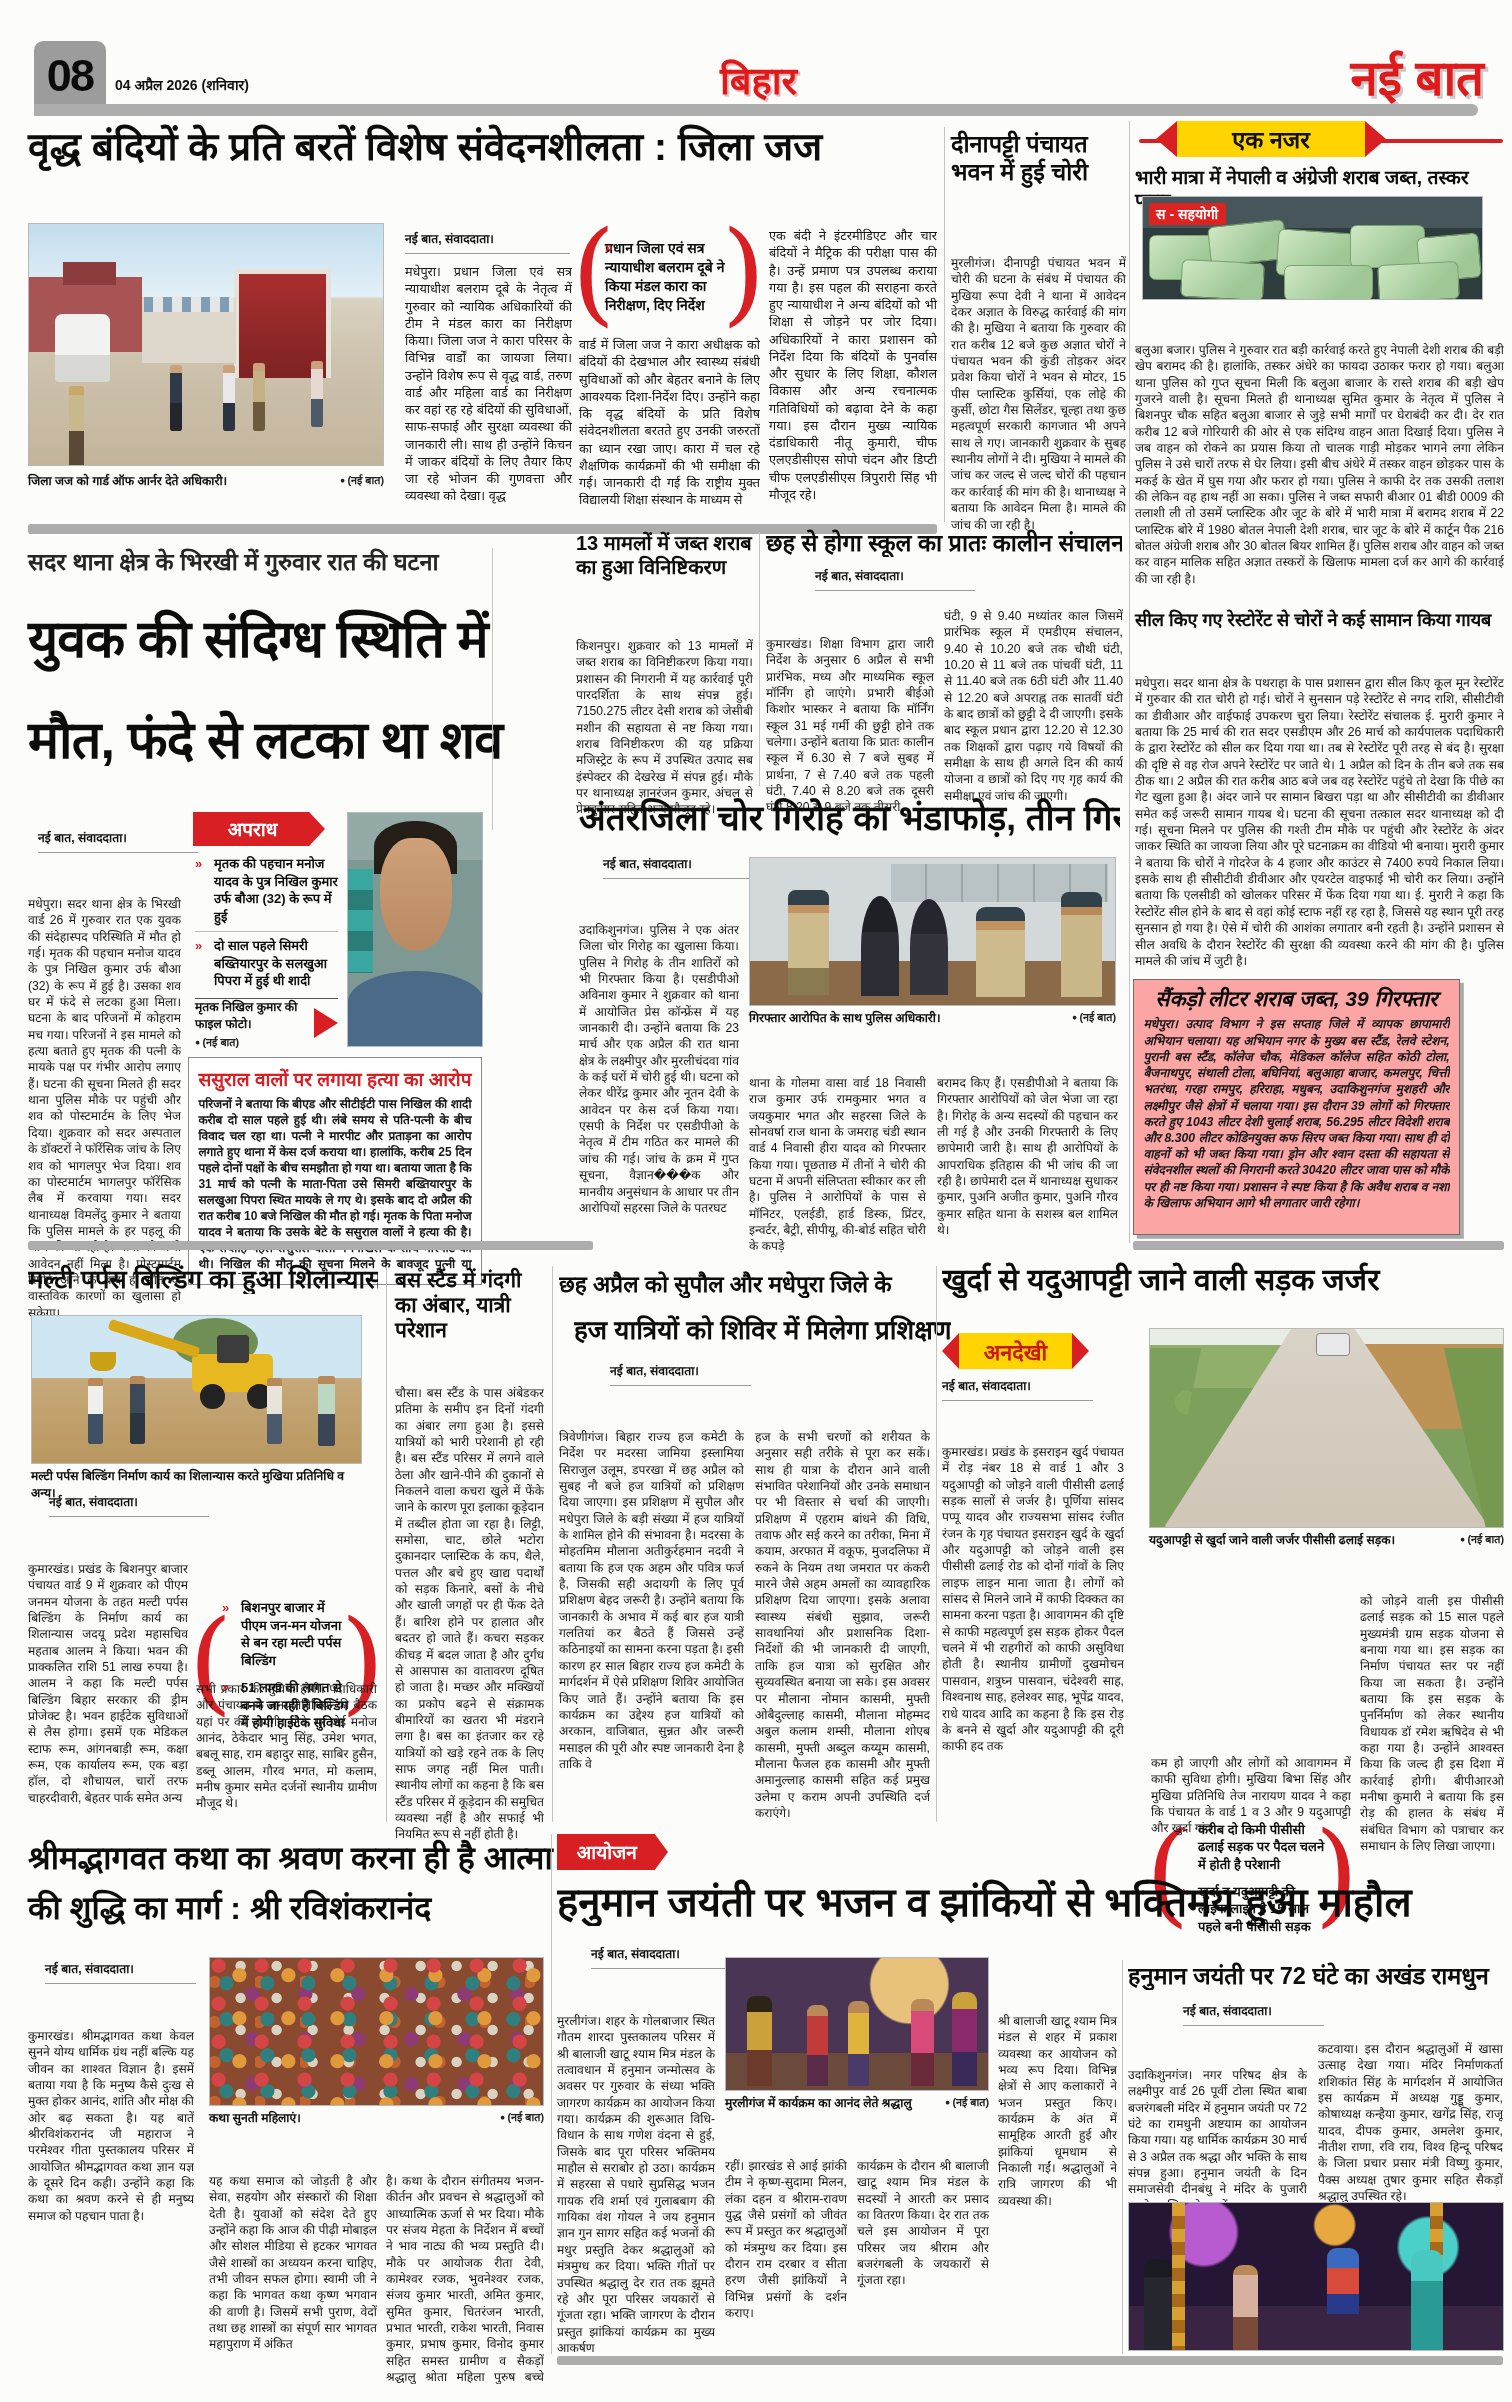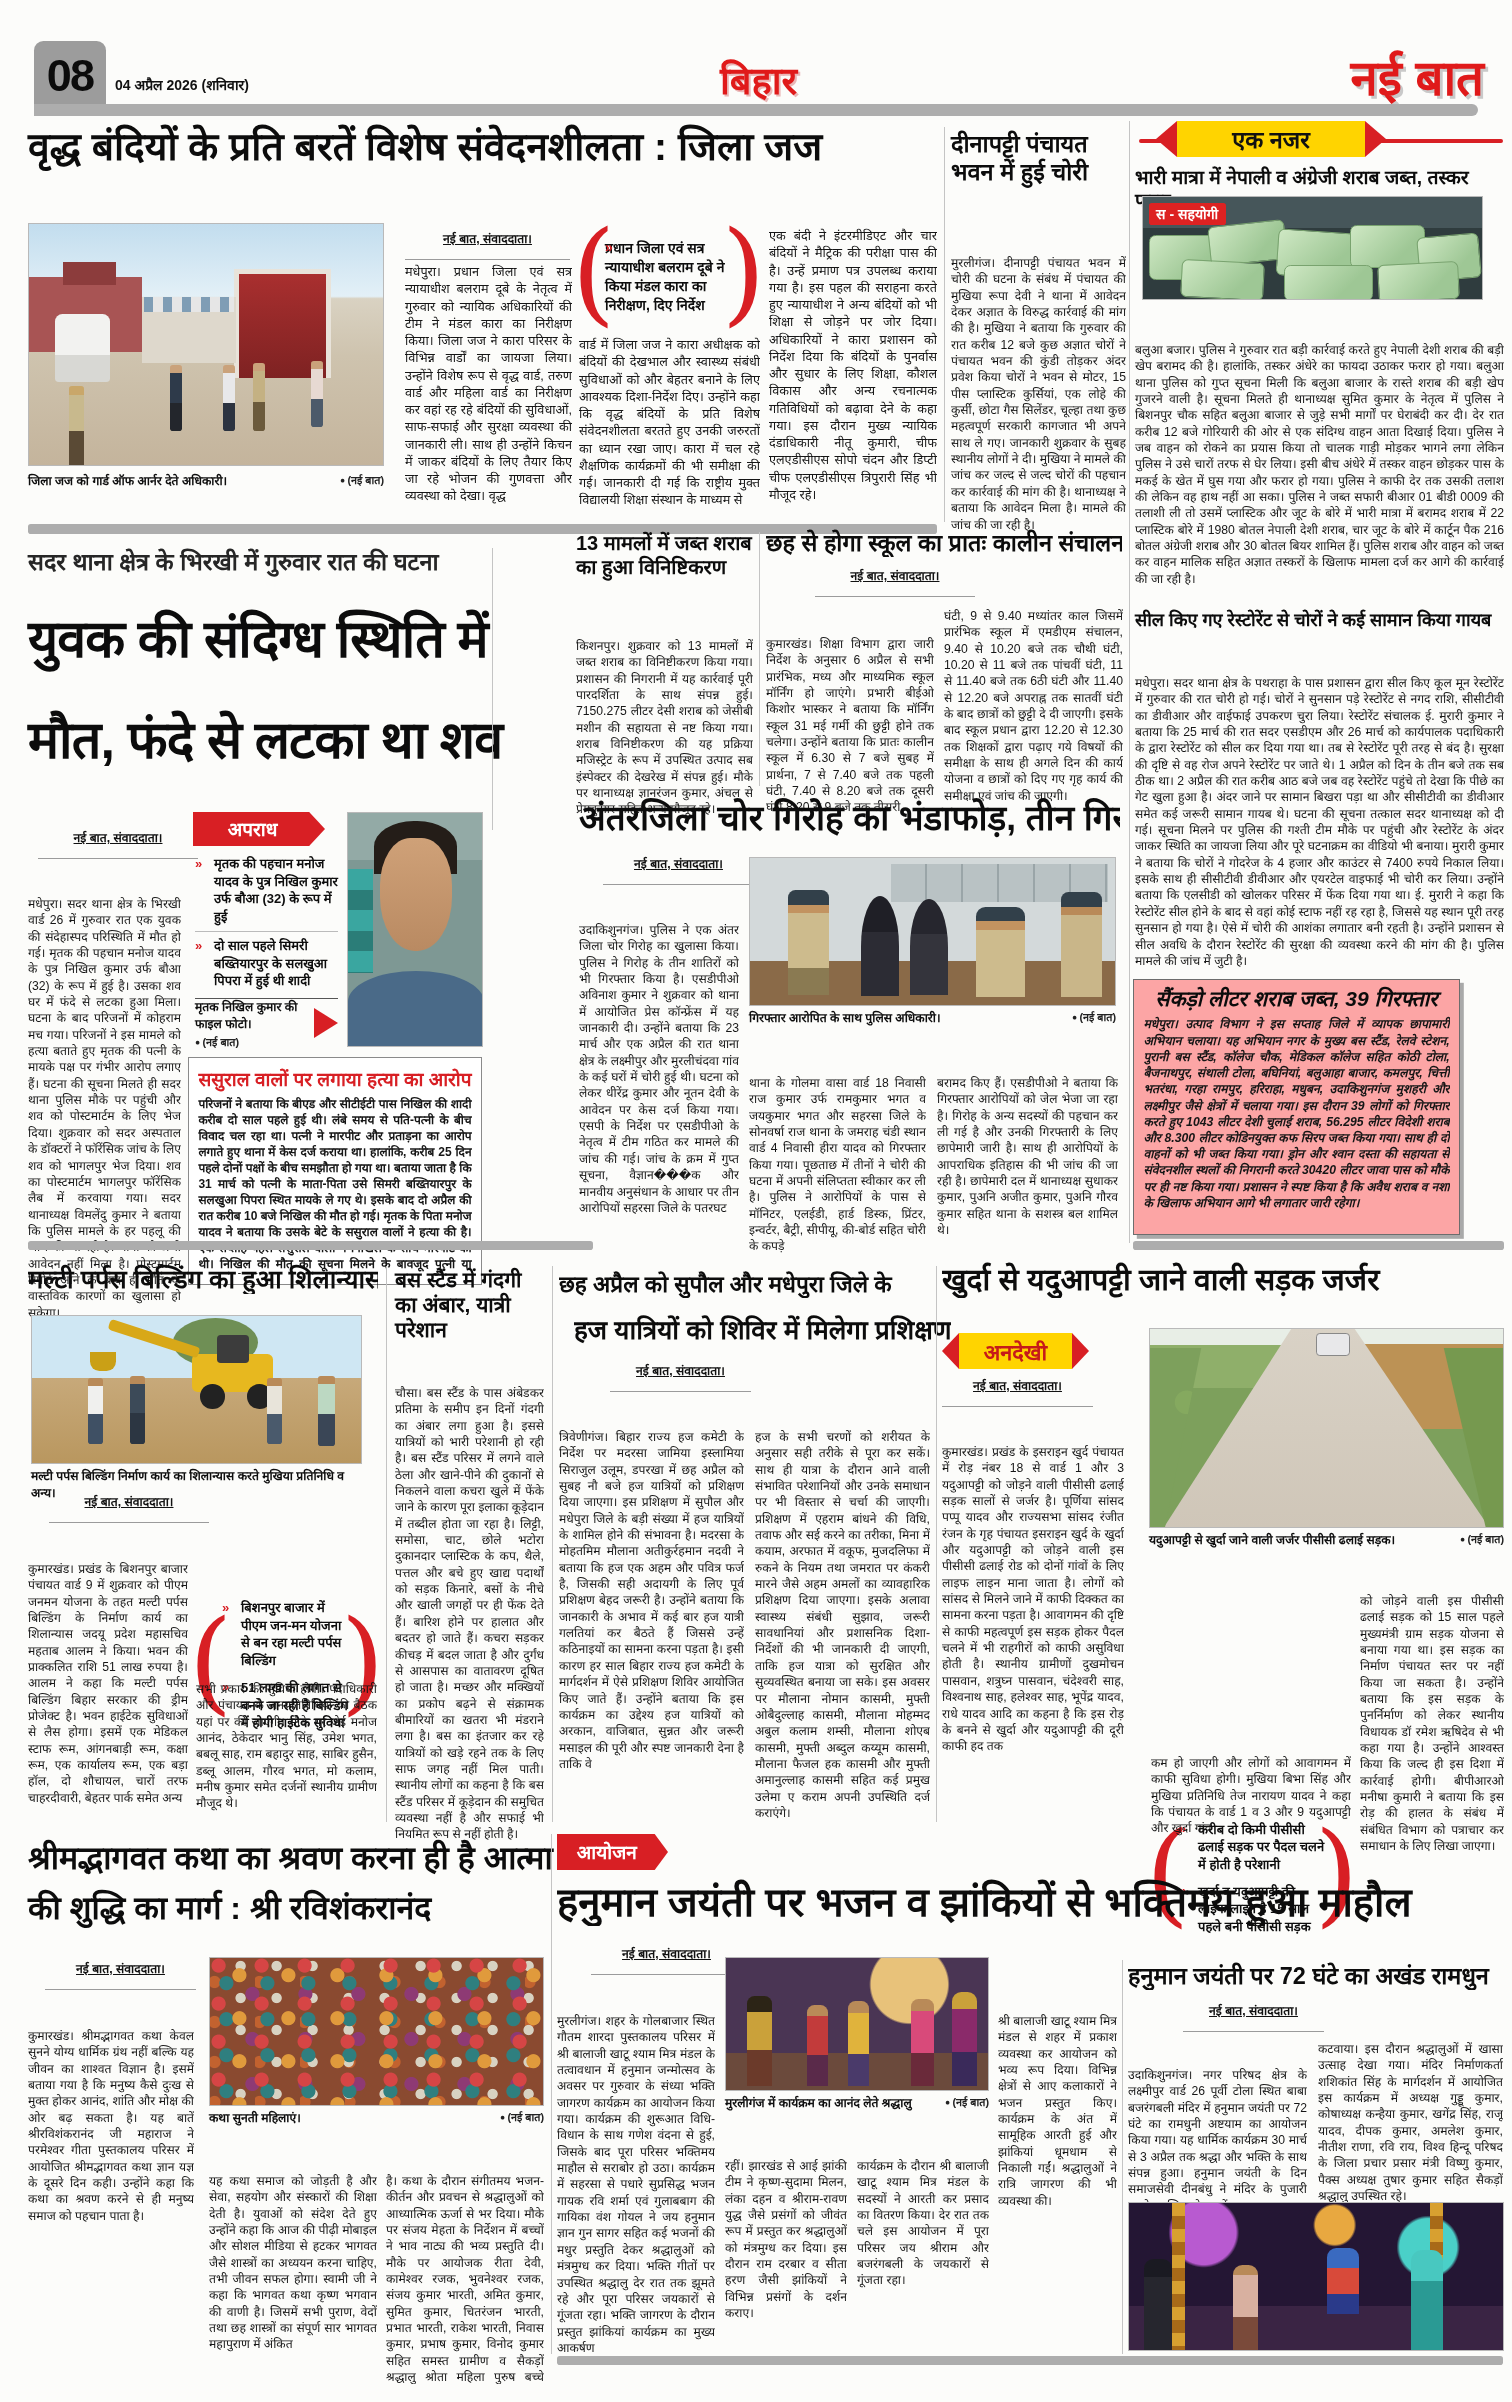--- a/index.html
+++ b/index.html
@@ -3,21 +3,21 @@
 <meta charset="utf-8">
 <style>
   html,body{margin:0;padding:0;background:#e8e8e4;}
   #page{position:relative;width:1512px;height:2402px;background:#fcfcfa;margin:0 auto;overflow:hidden;
         font-family:"Liberation Sans","DejaVu Sans",sans-serif;color:#111;}
   .abs{position:absolute;}
   .hl{font-weight:900;color:#0c0c0c;line-height:1.2;}
   .jt{text-align:justify;color:#161616;}
   .bt{font-size:12.7px;line-height:1.36;font-weight:500;}
   .bts{font-size:12.2px;line-height:1.34;font-weight:500;margin-top:37px;}
-  .by{font-weight:700;font-size:12.2px;text-align:center;color:#111;padding-bottom:12px;border-bottom:0.9px solid #9b9b9b;text-decoration:underline;}
+  .by{font-weight:700;font-size:12.2px;color:#111;padding-bottom:6px;border-bottom:0.9px solid #9b9b9b;}
   .cap{font-weight:700;font-size:12.2px;color:#0e0e0e;}
   .credit{font-weight:700;font-size:10.8px;color:#222;white-space:nowrap;}
   .credit::before{content:"● ";font-size:8.5px;position:relative;top:-0.9px;}
   .caprow{display:flex;justify-content:space-between;align-items:flex-start;}
   .hbar{background:#adadad;border-radius:2.8px;}
   .vrule{width:0.9px;background:#c4c4c4;}
   .photo{overflow:hidden;position:absolute;border:0.9px solid #b9b9b9;box-sizing:border-box;}
   .redtag{background:#d81f24;color:#fff;font-weight:900;display:flex;align-items:center;justify-content:center;
           clip-path:polygon(0 0,88% 0,100% 50%,88% 100%,0 100%);}
   .ybadge{background:#ffd400;color:#111;font-weight:900;display:flex;align-items:center;justify-content:center;}

